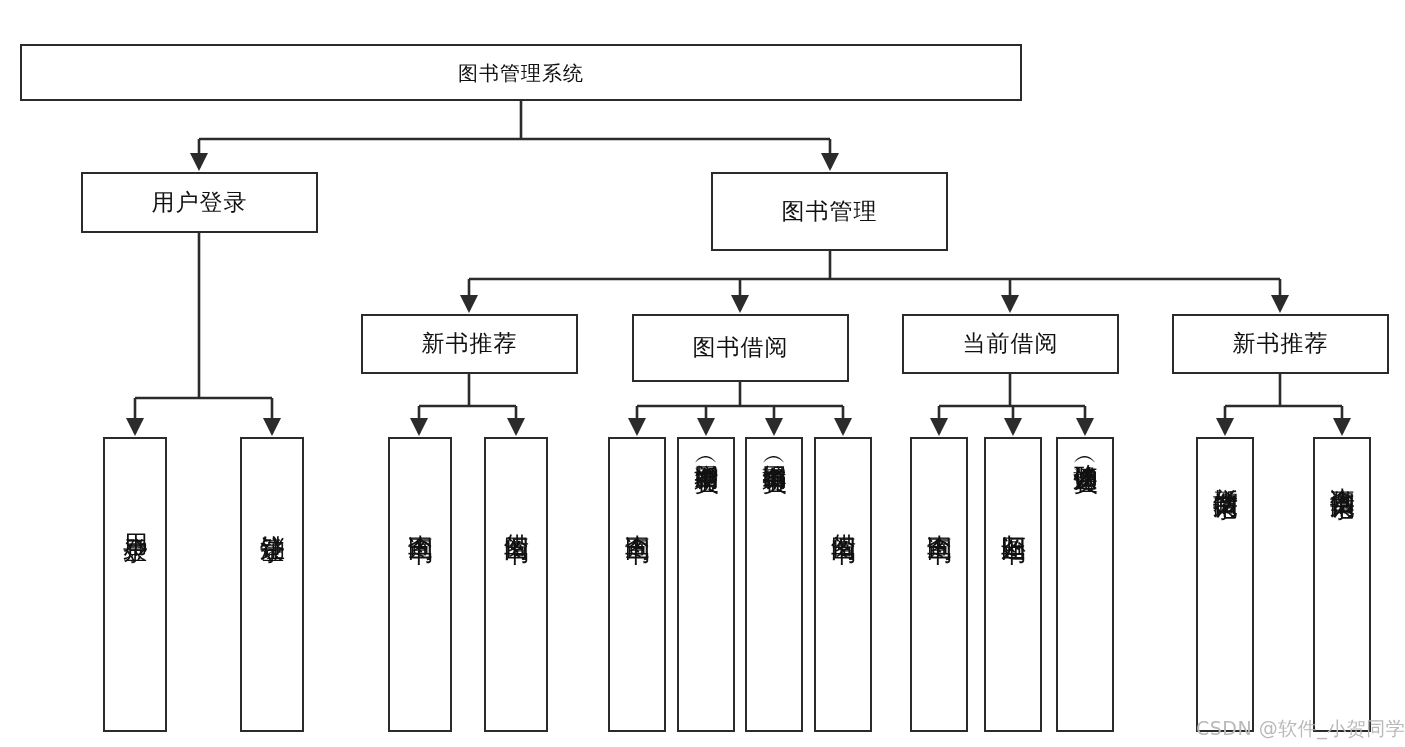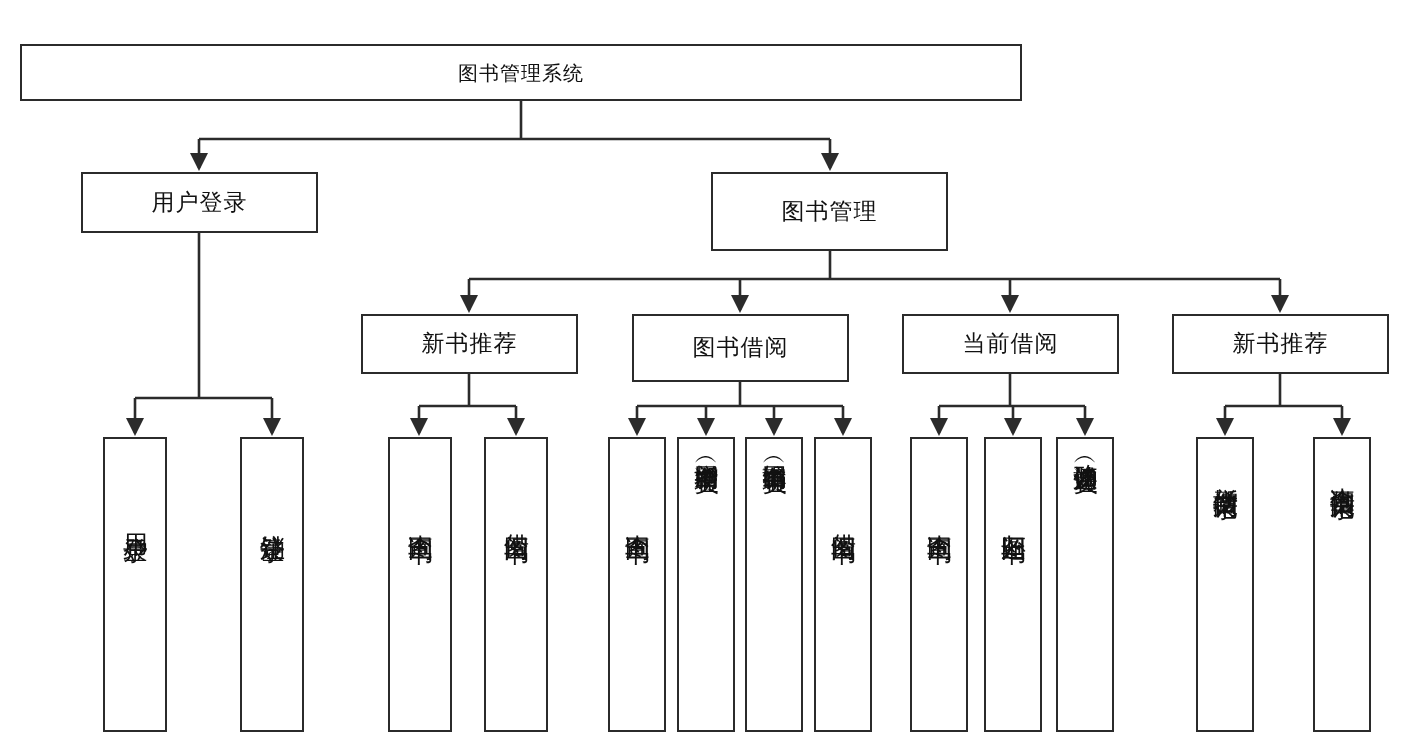--- a/index.html
+++ b/index.html
@@ -189,14 +189,15 @@
     <span class="vtext tall">确认归还（管理员）</span>
   </div>
 
   <div class="node vertical" style="left:1196px; top:437px; width:58px; height:295px; padding-top:28px;">
     <span class="vtext">新增借阅记录</span>
   </div>
   <div class="node vertical" style="left:1313px; top:437px; width:58px; height:295px; padding-top:28px;">
     <span class="vtext">查询借阅记录</span>
   </div>
 
+  <div class="watermark" style="left:1196px; top:716px;">CSDN @软件_小贺同学</div>
 
 </div>
 
 </body></html>

